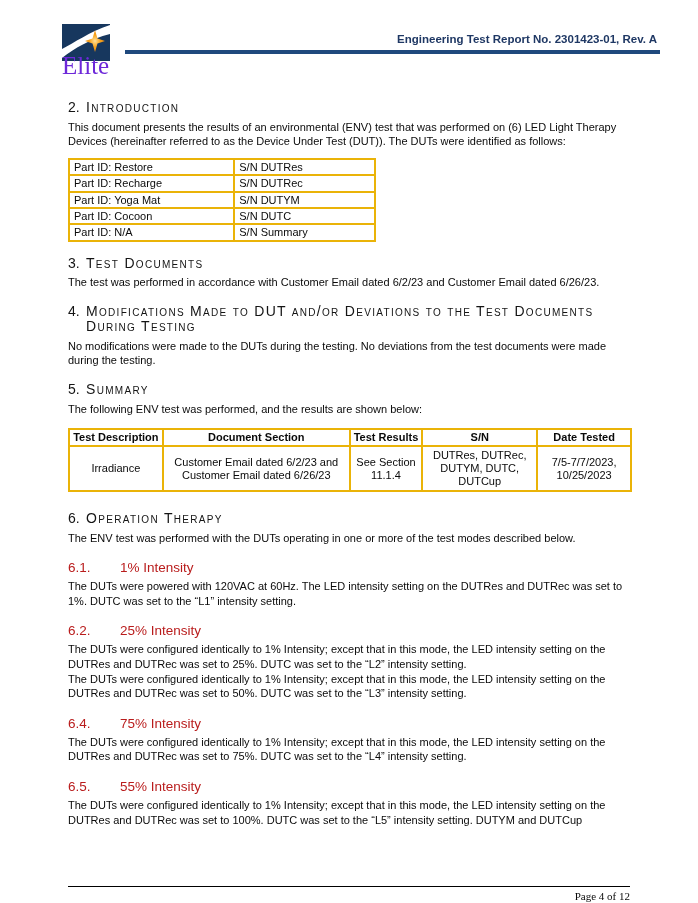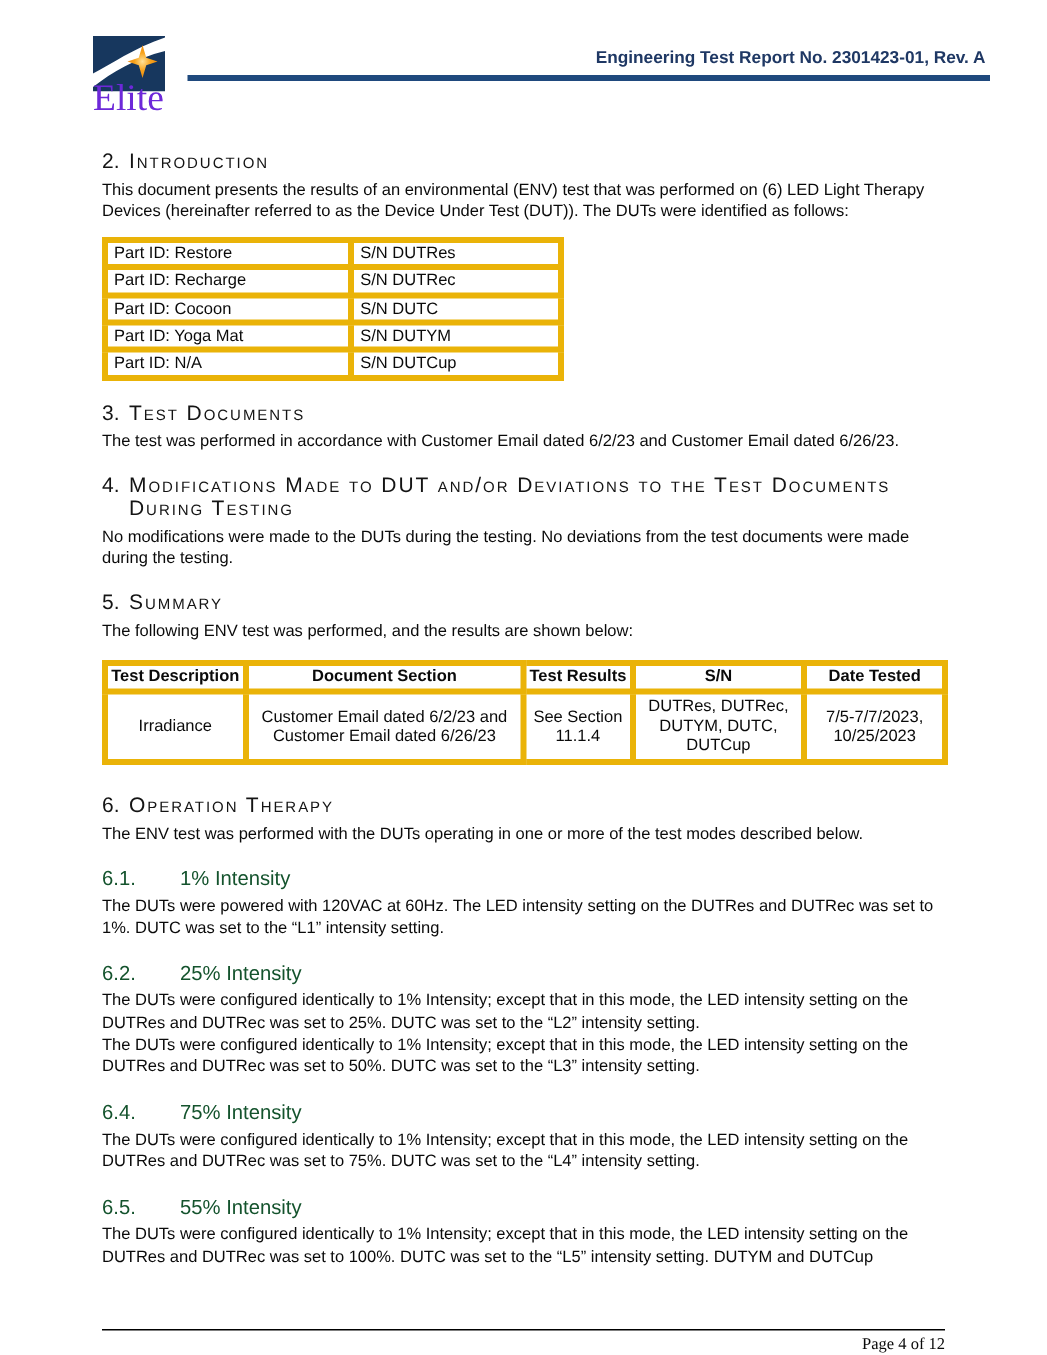--- a/index.html
+++ b/index.html
@@ -27,26 +27,26 @@
   }
   .hdr-rule{
     position:absolute;left:125px;right:38px;top:50px;
     height:4px;background:#1f497d;
   }
   
   main{margin:0 68px;}
   .h2{display:flex;font-size:14px;line-height:15.5px;color:#141414;margin:14px 0 4px;}
   .h2 .num{flex:none;width:18px;}
   .h2 .ttl{font-variant:small-caps;letter-spacing:1.3px;}
-  .h3{display:flex;font-size:13.5px;line-height:16px;color:#14532d;margin:15px 0 3px;}
+  .h3{display:flex;font-size:13.5px;line-height:16px;color:#b91c1c;margin:15px 0 3px;}
   .h3 .num{flex:none;width:52px;}
   p.body{font-size:11px;line-height:14.6px;margin:0;}
   
   table{border-collapse:collapse;font-size:11px;color:#0a0a0a;}
-  td,th{border:4px solid #eab308;}
+  td,th{border:2px solid #eab308;}
   .dut-table{margin:9px 0 0 0;width:308px;}
   .dut-table td{padding:1px 4px;line-height:12.4px;}
   .dut-table td:first-child{width:54%;}
   .sum-table{margin:12px 0 0 0;width:564px;table-layout:fixed;}
   .sum-table th{font-weight:bold;text-align:center;padding:1px 2px;line-height:13px;}
   .sum-table td{text-align:center;vertical-align:middle;padding:2px 3px;line-height:13px;}
   .c1{width:16.5%;}.c2{width:34%;}.c3{width:12.5%;}.c4{width:20.5%;}.c5{width:16.5%;}
   
   .ftr{position:absolute;left:68px;right:68px;top:886px;font-family:Liberation Serif, serif;}
   .ftr-rule{border-top:1.5px solid #000;height:0;}
@@ -89,30 +89,30 @@
       <tbody>
         <tr>
           <td>Part ID: Restore</td>
           <td>S/N DUTRes</td>
         </tr>
         <tr>
           <td>Part ID: Recharge</td>
           <td>S/N DUTRec</td>
         </tr>
         <tr>
+          <td>Part ID: Yoga Mat</td>
+          <td>S/N DUTYM</td>
+        </tr>
+        <tr>
           <td>Part ID: Cocoon</td>
           <td>S/N DUTC</td>
         </tr>
         <tr>
-          <td>Part ID: Yoga Mat</td>
-          <td>S/N DUTYM</td>
-        </tr>
-        <tr>
           <td>Part ID: N/A</td>
-          <td>S/N DUTCup</td>
+          <td>S/N Summary</td>
         </tr>
       </tbody>
     </table>
 
     <div class="h2">
       <span class="num">3.</span>
       <span class="ttl">Test Documents</span>
     </div>
     <p class="body">The test was performed in accordance with Customer Email dated 6/2/23 and Customer Email dated 6/26/23.</p>
 

